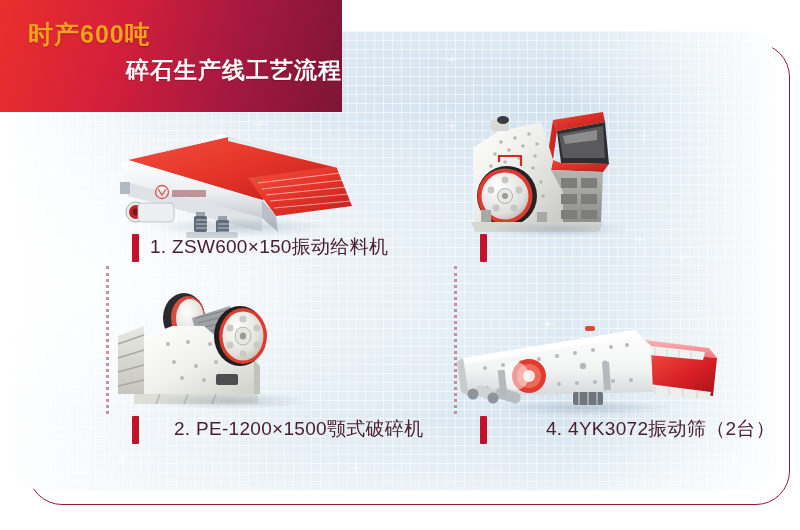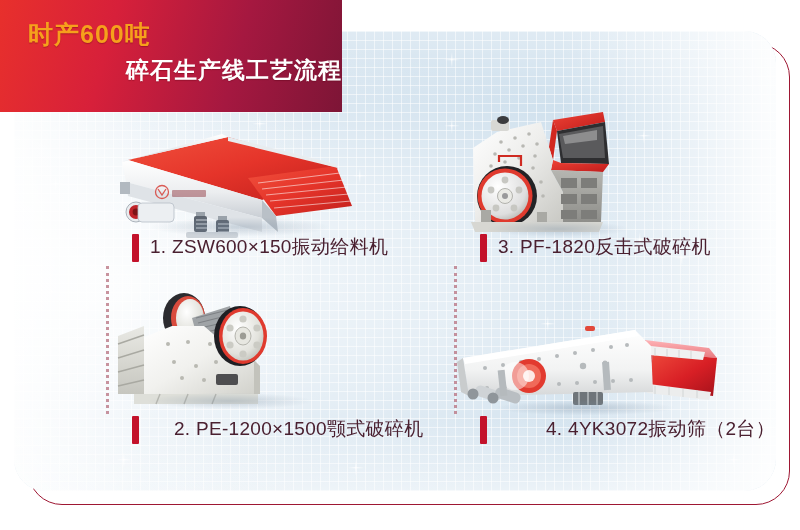--- a/index.html
+++ b/index.html
@@ -405,21 +405,20 @@
     <polygon points="26,122 158,122 154,132 30,132" fill="#d7d7d2"></polygon>
     <g fill="#a9a9a4">
       <rect x="36" y="110" width="10" height="12"></rect>
         <rect x="92" y="112" width="10" height="10"></rect>
     </g>
   </svg>
 </div>
 
 <div class="label-row" style="left:452px;top:234px;">
   <span class="marker"></span>
-  <span class="label-text">3. PF-1820反击式破碎机</span>
 </div>
 <div class="dotline" style="left:454px;top:266px;height:148px;"></div>
 
 <div class="cell" style="left:455px;top:300px;width:280px;height:120px;">
   <div class="shadow-ellipse" style="left:10px;top:98px;width:240px;height:20px;"></div>
   <svg width="280" height="120" viewBox="0 0 280 120">
     <defs>
       <linearGradient id="vsBody" x1="0" y1="0" x2="0" y2="1">
         <stop offset="0" stop-color="#ffffff"></stop>
           <stop offset="0.6" stop-color="#f2f3f3"></stop>

